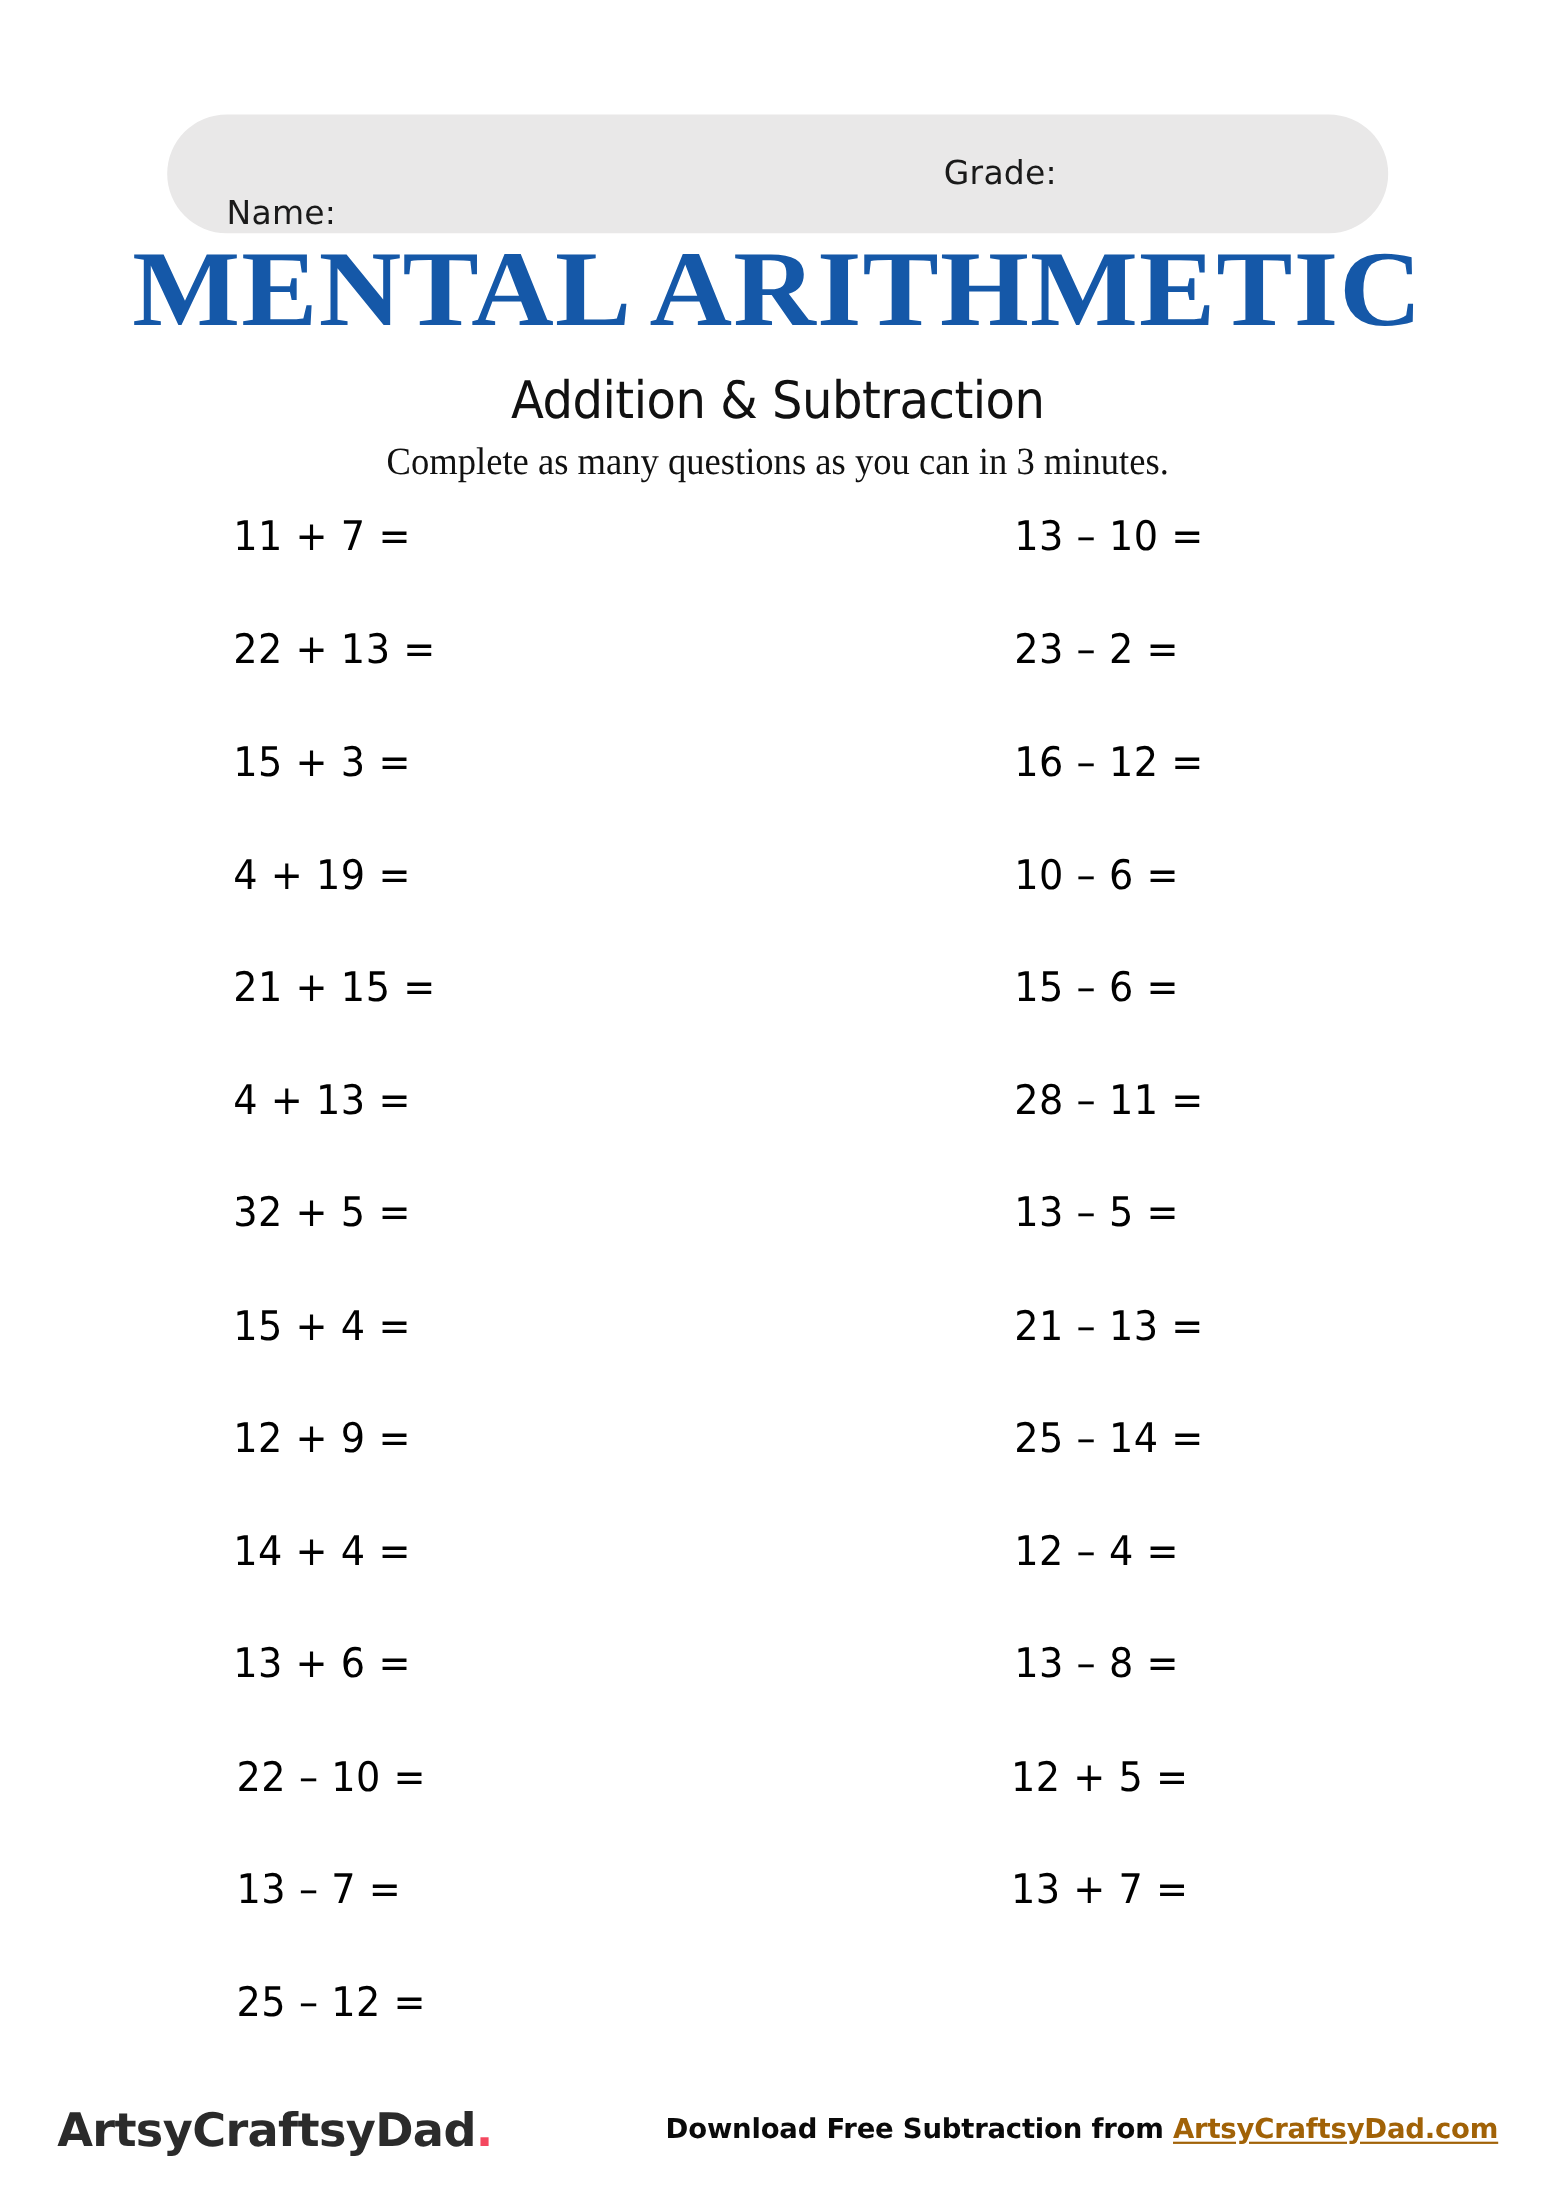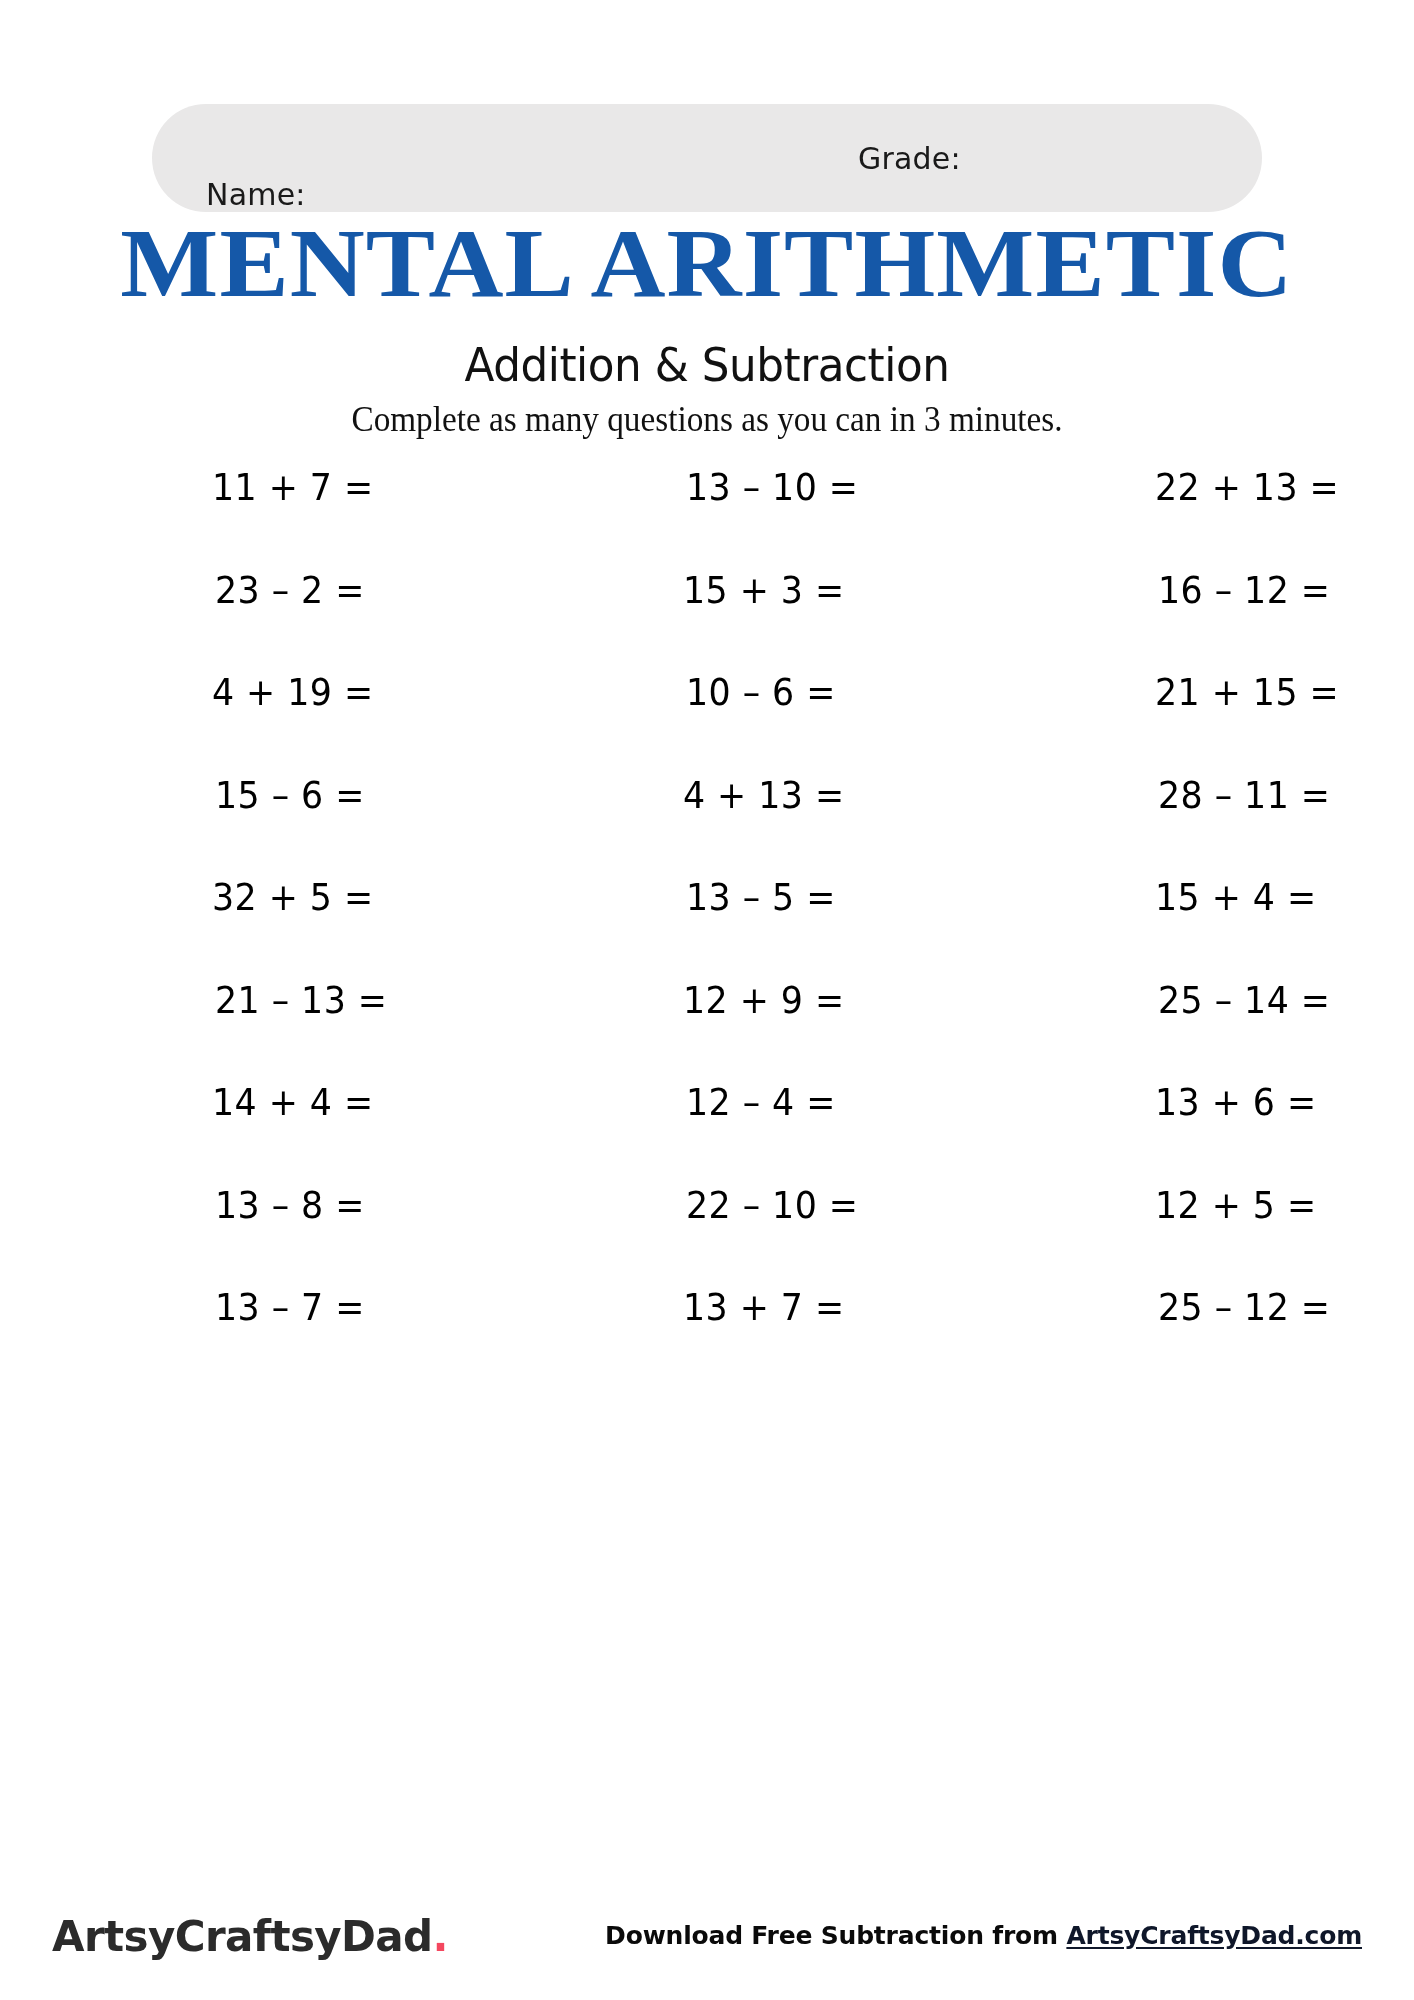--- a/index.html
+++ b/index.html
@@ -90,21 +90,21 @@
   }
 
   
   .problems {
     position: absolute;
     left: 0;
     top: 466px;
     width: 1414px;
     height: 1400px;
     display: grid;
-    grid-template-columns: 1fr 1fr 1fr;
+    grid-template-columns: 1fr 1fr;
     grid-auto-rows: 102.5px;
     column-gap: 0;
     text-align: right;
   }
   .problem-cell {
     display: flex;
     align-items: flex-start;
     box-sizing: border-box;
   }
   .problem-cell.col-left  { padding-left: 212px; }
@@ -141,21 +141,21 @@
     font-family: "DejaVu Sans", sans-serif;
     font-weight: 700;
     font-size: 25px;
     color: #0a0a0a;
     letter-spacing: -0.2px;
     white-space: nowrap;
   }
   .footer-note .link {
     text-decoration: underline;
     text-underline-offset: 3px;
-    color: #0f172a;
+    color: #a16207;
   }
 </style>
 </head>
 <body>
 
 <div class="page">
 
   <div class="namebar">
     <span class="namebar-label name">Name:</span>
     <span class="namebar-label grade">Grade:</span>

